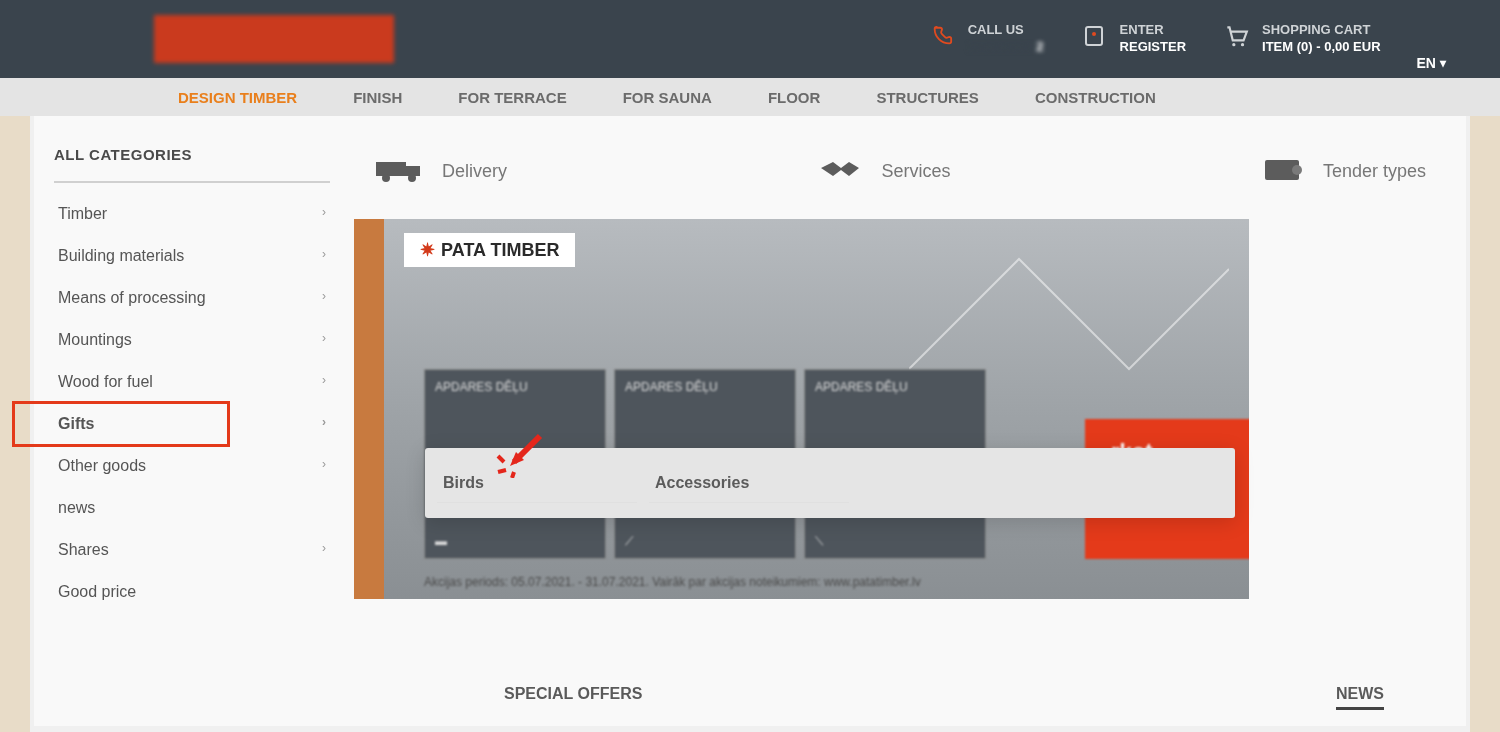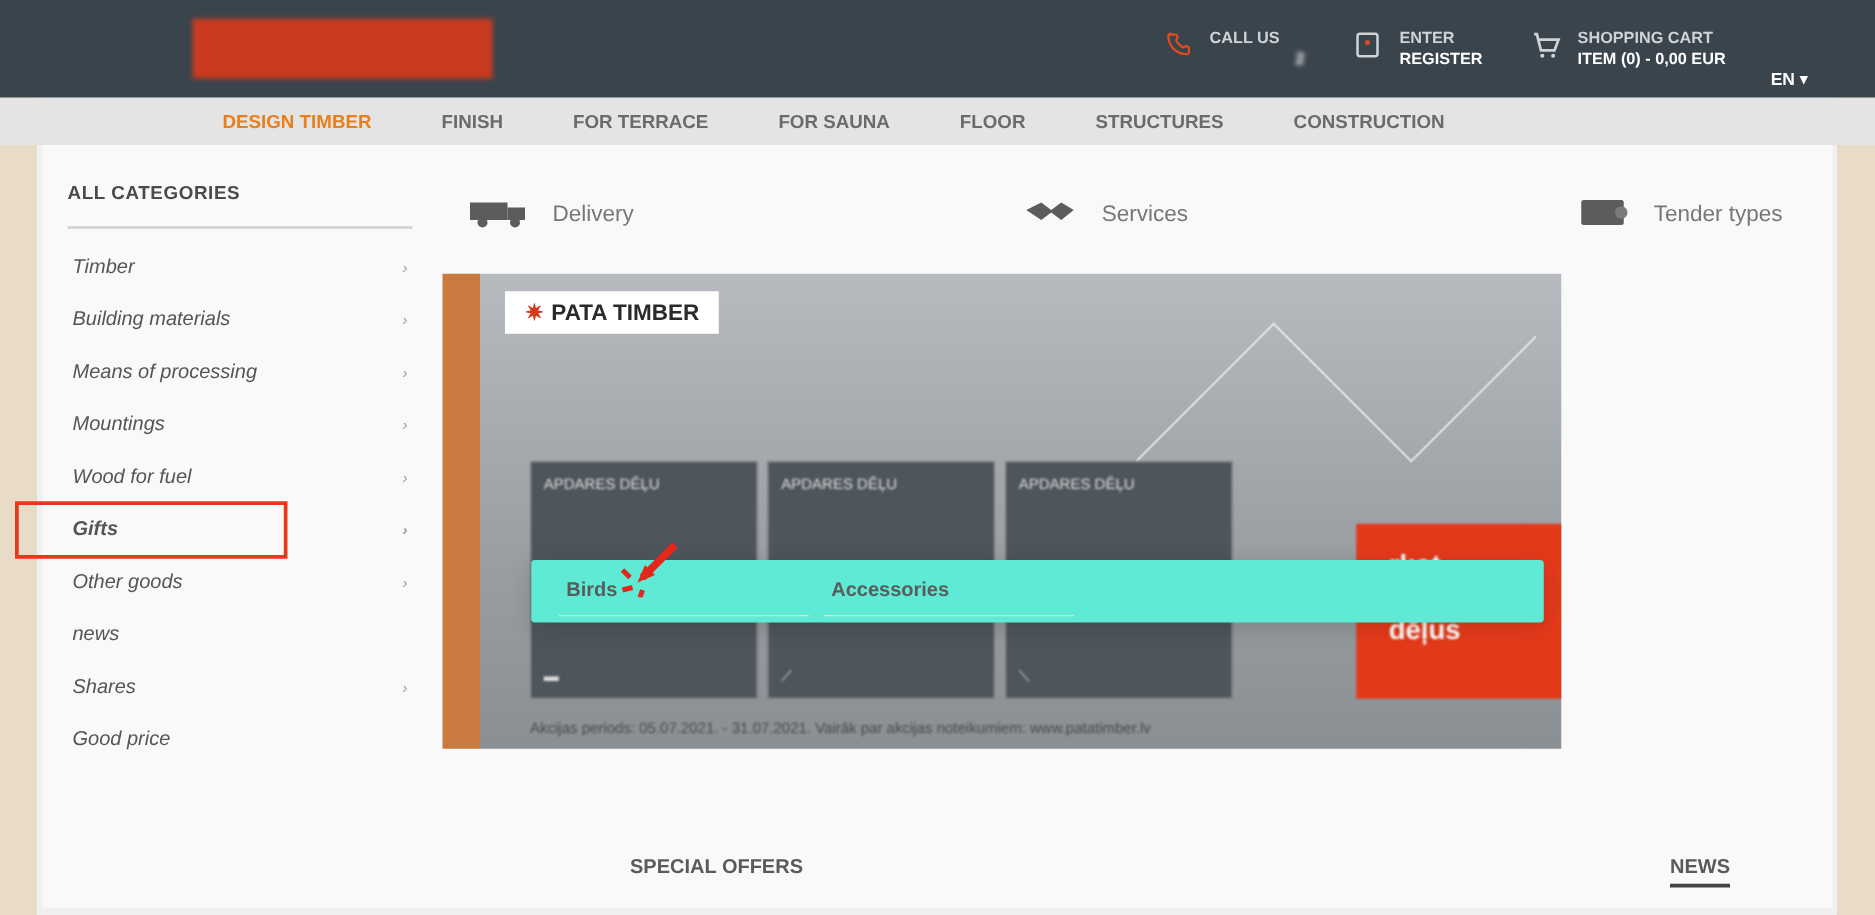--- a/index.html
+++ b/index.html
@@ -96,27 +96,25 @@
     font-weight: 700;
     color: #4a4a4a;
     letter-spacing: 0.5px;
     padding-bottom: 18px;
     border-bottom: 2px solid #d0d0d0;
     margin-bottom: 10px;
   }
   .cat-item {
     display: flex;
     justify-content: space-between;
-    align-items: center;
     padding: 12px 4px;
     font-size: 16px;
     color: #555;
     cursor: pointer;
     position: relative;
-    font-style: italic;
   }
   .cat-item .chev { color: #9a9a9a; font-size: 12px; }
   .cat-item.highlighted {
     font-weight: 700;
   }
   .highlight-box {
     position: absolute;
     border: 3px solid #e43a1a;
     left: -42px;
     right: 100px;
@@ -205,27 +203,27 @@
     right: 20px;
     top: 30px;
   }
 
   
   .flyout {
     position: absolute;
     left: 425px;
     top: 448px;
     width: 810px;
-    height: 50px;
-    background: #5eead4;
+    height: 70px;
+    background: #e5e5e5;
     box-shadow: 0 4px 20px rgba(0,0,0,0.15);
     border-radius: 3px;
     display: flex;
     align-items: center;
-    padding: 0 22px;
+    padding: 0 12px;
     gap: 0;
     z-index: 50;
   }
   .flyout-item {
     width: 200px;
     font-size: 16px;
     font-weight: 700;
     color: #5b5b5b;
     padding: 10px 6px;
     border-bottom: 1px solid #e0e0e0;

